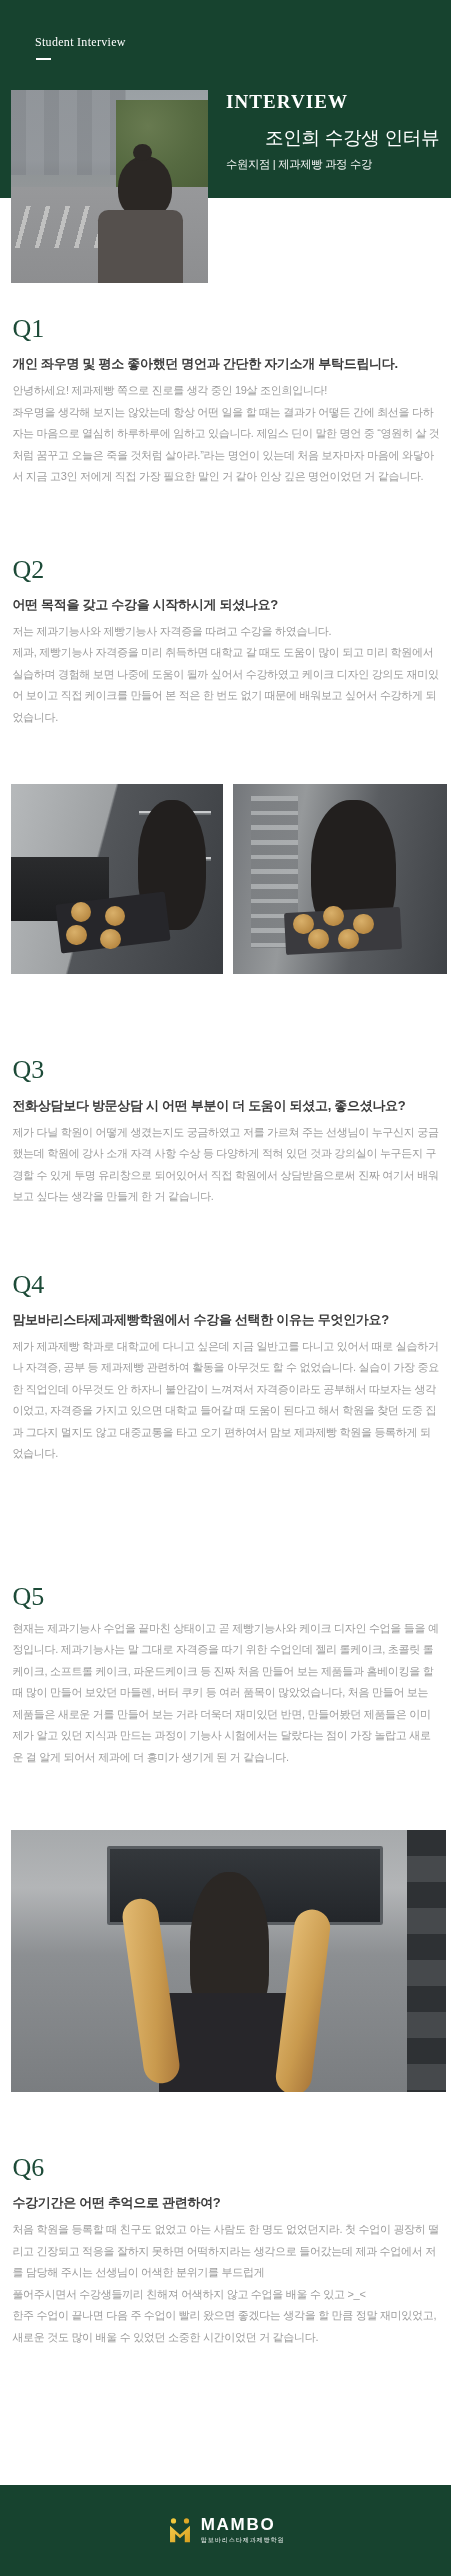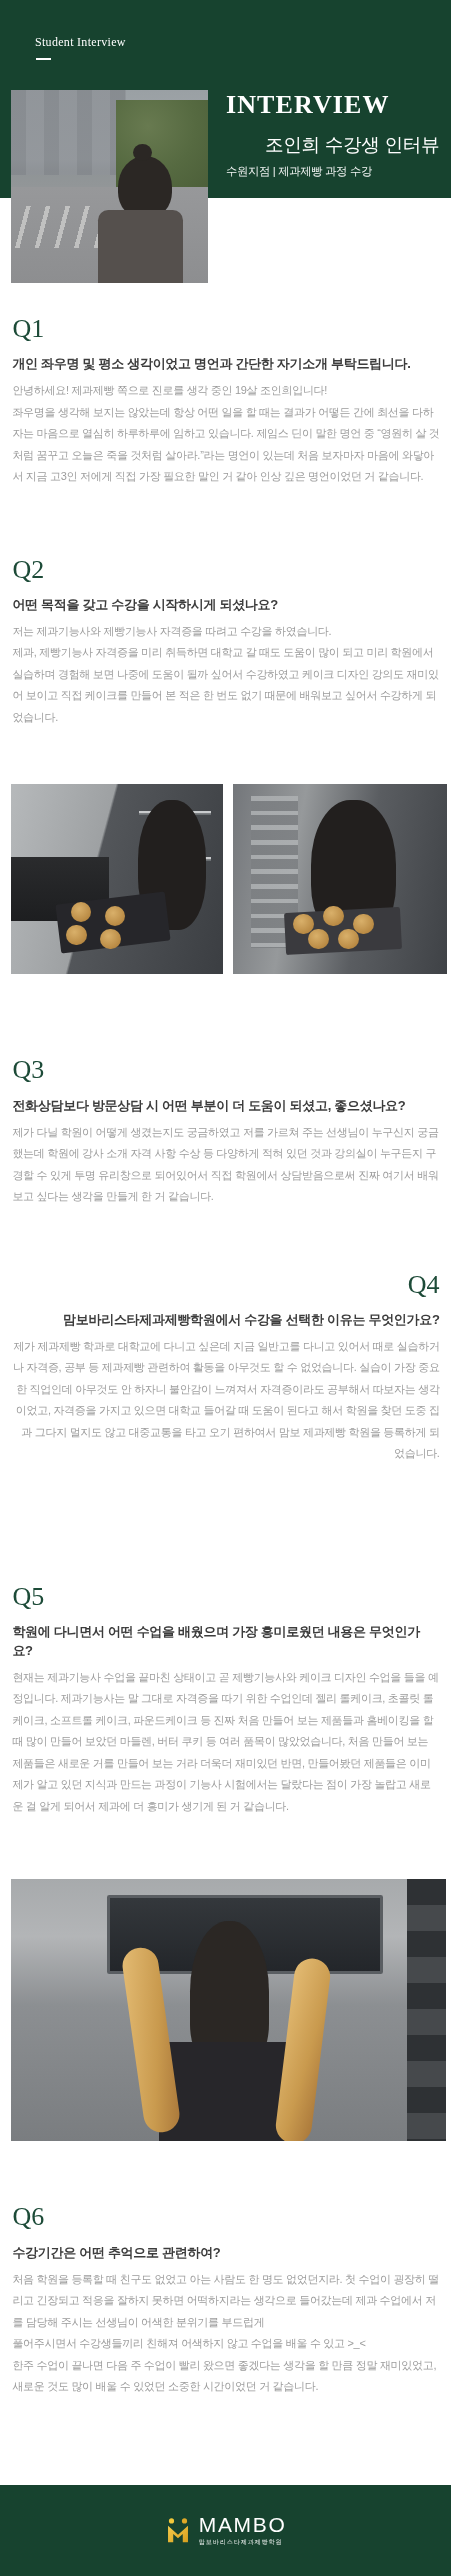--- a/index.html
+++ b/index.html
@@ -7,21 +7,21 @@
   .page{position:relative;width:452px;height:2576px;background:#ffffff;overflow:hidden;
         font-family:"Liberation Sans","DejaVu Sans",sans-serif;}
 
   
   .hero-band{position:relative;width:452px;height:198px;background:#17432F;}
   .eyebrow{position:absolute;left:35px;top:35px;color:#ffffff;
            font-family:"Liberation Serif","DejaVu Serif",serif;font-size:12px;letter-spacing:0.3px;}
   .eyebrow-dash{position:absolute;left:36px;top:58px;width:14.7px;height:1.7px;background:#ffffff;}
   .head-right{position:absolute;left:226px;top:92px;width:215px;color:#ffffff;}
   .head-title{font-family:"Liberation Serif","DejaVu Serif",serif;font-weight:bold;
-              font-size:26px;letter-spacing:1.1px;line-height:1;}
+              font-size:19px;letter-spacing:1.1px;line-height:1;}
   .head-subtitle{margin-top:16px;font-size:18.6px;line-height:1.15;letter-spacing:-0.3px;}
   .head-subtitle .strong{font-weight:400;margin-left:39px;}
   .head-caption{margin-top:9px;font-size:11.3px;letter-spacing:-0.3px;opacity:.96;}
 
   
   .photo{position:relative;overflow:hidden;background:#9aa0a4;}
   .hero-photo{position:absolute;left:11.3px;top:90px;width:197px;height:193px;
               background:linear-gradient(180deg,#9aa0a4 0%,#a6abae 36%,#8f9496 42%,#9a9b9d 70%,#909194 100%);}
   .buildings{position:absolute;left:0;top:0;width:58%;height:44%;
              background:repeating-linear-gradient(90deg,#83878c 0 14.7px,#8f9398 14.7px 33px);opacity:.8;}
@@ -67,26 +67,26 @@
 
   
   .section{margin:0 12.4px;}
   .q-label{font-family:"Liberation Serif","DejaVu Serif",serif;font-weight:normal;
            font-size:26px;line-height:1.08;color:#1D4B38;}
   .q-question{margin-top:11.3px;font-size:13px;font-weight:700;color:#3C3C3C;
               line-height:19px;letter-spacing:-0.3px;word-break:break-all;}
   .q-answer{margin-top:6.8px;font-size:11px;font-weight:400;color:#9C9C9C;
             line-height:21.5px;letter-spacing:-0.3px;white-space:pre-line;word-break:break-all;}
   .mt-s1{margin-top:117px;} .mt-s2{margin-top:68px;} .mt-s3{margin-top:82px;}
-  .mt-s4{margin-top:63px;text-align:right;} .mt-s5{margin-top:118px;} .mt-s6{margin-top:62px;}
+  .mt-s4{margin-top:63px;} .mt-s5{margin-top:118px;} .mt-s6{margin-top:62px;}
 
   
   .footer{position:absolute;left:0;right:0;bottom:0;height:91px;background:#17432F;
           display:flex;align-items:center;justify-content:center;gap:7.3px;}
-  .brand-text .brand-name{color:#ffffff;font-weight:normal;font-size:21px;letter-spacing:1.7px;line-height:1;}
+  .brand-text .brand-name{color:#ffffff;font-weight:bold;font-size:17px;letter-spacing:1.7px;line-height:1;}
   .brand-text .brand-sub{color:#ffffff;font-size:6.2px;letter-spacing:0.8px;margin-top:2.8px;opacity:.95;}
 </style>
 </head>
 <body>
 
 <div class="page">
 
   <div class="hero-band">
     <div class="eyebrow">Student Interview</div>
     <div class="eyebrow-dash"></div>
@@ -102,21 +102,21 @@
     <div class="hedge"></div>
     <div class="road"></div>
     <div class="crosswalk"></div>
     <div class="hair"></div>
     <div class="bun"></div>
     <div class="shirt"></div>
   </div>
 
   <section class="section mt-s1">
     <div class="q-label">Q1</div>
-    <div class="q-question">개인 좌우명 및 평소 생각이었고 명언과 간단한 자기소개 부탁드립니다.</div>
+    <div class="q-question">개인 좌우명 및 평소 좋아했던 명언과 간단한 자기소개 부탁드립니다.</div>
     <div class="q-answer">안녕하세요! 제과제빵 쪽으로 진로를 생각 중인 19살 조인희입니다!
 좌우명을 생각해 보지는 않았는데 항상 어떤 일을 할 때는 결과가 어떻든 간에 최선을 다하자는 마음으로 열심히 하루하루에 임하고 있습니다. 제임스 딘이 말한 명언 중 “영원히 살 것처럼 꿈꾸고 오늘은 죽을 것처럼 살아라.”라는 명언이 있는데 처음 보자마자 마음에 와닿아서 지금 고3인 저에게 직접 가장 필요한 말인 거 같아 인상 깊은 명언이었던 거 같습니다.</div>
   </section>
 
   <section class="section mt-s2">
     <div class="q-label">Q2</div>
     <div class="q-question">어떤 목적을 갖고 수강을 시작하시게 되셨나요?</div>
     <div class="q-answer">저는 제과기능사와 제빵기능사 자격증을 따려고 수강을 하였습니다.
 제과, 제빵기능사 자격증을 미리 취득하면 대학교 갈 때도 도움이 많이 되고 미리 학원에서 실습하며 경험해 보면 나중에 도움이 될까 싶어서 수강하였고 케이크 디자인 강의도 재미있어 보이고 직접 케이크를 만들어 본 적은 한 번도 없기 때문에 배워보고 싶어서 수강하게 되었습니다.</div>
   </section>
@@ -152,21 +152,20 @@
   </section>
 
   <section class="section mt-s4">
     <div class="q-label">Q4</div>
     <div class="q-question">맘보바리스타제과제빵학원에서 수강을 선택한 이유는 무엇인가요?</div>
     <div class="q-answer">제가 제과제빵 학과로 대학교에 다니고 싶은데 지금 일반고를 다니고 있어서 때로 실습하거나 자격증, 공부 등 제과제빵 관련하여 활동을 아무것도 할 수 없었습니다. 실습이 가장 중요한 직업인데 아무것도 안 하자니 불안감이 느껴져서 자격증이라도 공부해서 따보자는 생각이었고, 자격증을 가지고 있으면 대학교 들어갈 때 도움이 된다고 해서 학원을 찾던 도중 집과 그다지 멀지도 않고 대중교통을 타고 오기 편하여서 맘보 제과제빵 학원을 등록하게 되었습니다.</div>
   </section>
 
   <section class="section mt-s5">
     <div class="q-label">Q5</div>
-    <div class="q-question">학원에 다니면서 어떤 수업을 배웠으며 가장 흥미로웠던 내용은 무엇인가요?</div>
     <div class="q-answer">현재는 제과기능사 수업을 끝마친 상태이고 곧 제빵기능사와 케이크 디자인 수업을 들을 예정입니다. 제과기능사는 말 그대로 자격증을 따기 위한 수업인데 젤리 롤케이크, 초콜릿 롤케이크, 소프트롤 케이크, 파운드케이크 등 진짜 처음 만들어 보는 제품들과 홈베이킹을 할 때 많이 만들어 보았던 마들렌, 버터 쿠키 등 여러 품목이 많았었습니다, 처음 만들어 보는 제품들은 새로운 거를 만들어 보는 거라 더욱더 재미있던 반면, 만들어봤던 제품들은 이미 제가 알고 있던 지식과 만드는 과정이 기능사 시험에서는 달랐다는 점이 가장 놀랍고 새로운 걸 알게 되어서 제과에 더 흥미가 생기게 된 거 같습니다.</div>
   </section>
 
   <div class="photo baguette-photo">
     <div class="oven-window"></div>
     <div class="control-panel"></div>
     <div class="hair"></div>
     <div class="shirt"></div>
     <div class="baguette" style="left:28%;top:26%;transform:rotate(-8deg);"></div>
     <div class="baguette" style="left:63%;top:30%;transform:rotate(7deg);"></div>

